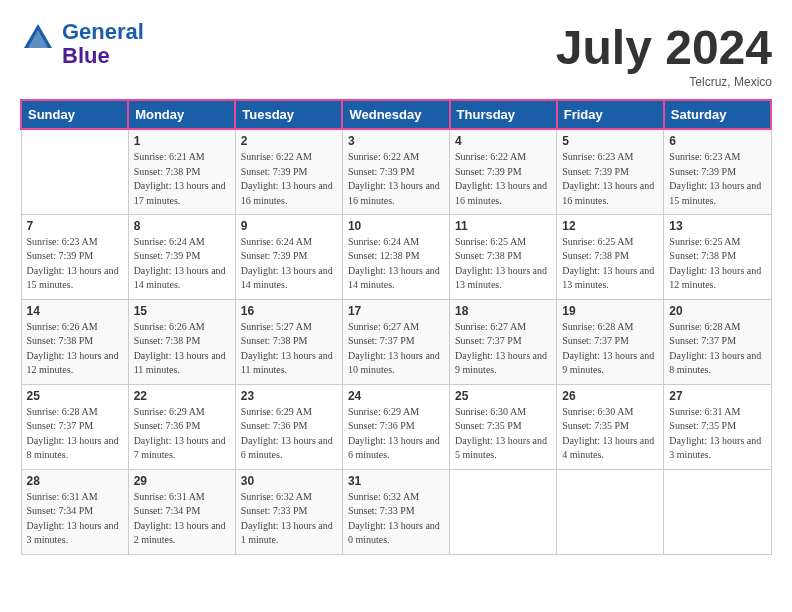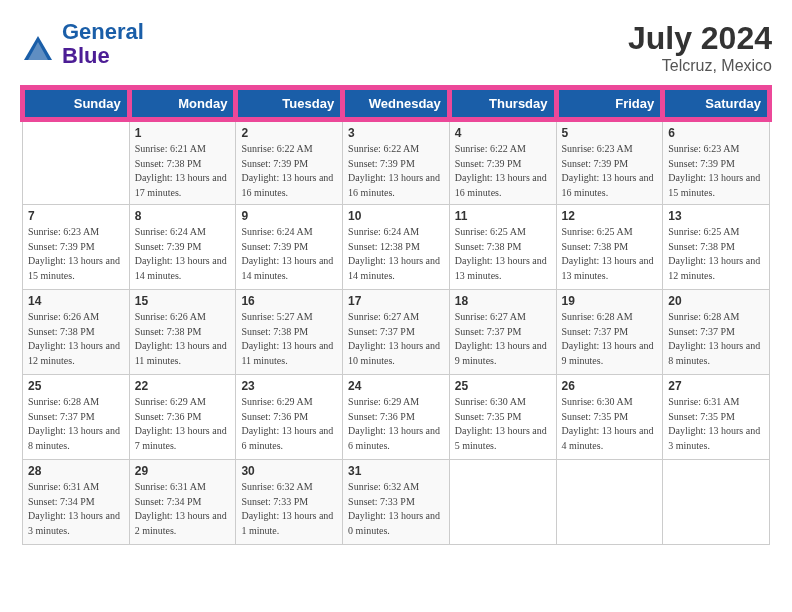--- a/index.html
+++ b/index.html
@@ -11,60 +11,60 @@
       padding: 20px;
     }
     .header {
       display: flex;
       justify-content: space-between;
       align-items: flex-start;
       margin-bottom: 10px;
     }
     .logo {
       display: flex;
-      align-items: flex-end;
+      align-items: flex-start;
       gap: 6px;
     }
     .logo-text {
       font-size: 22px;
       font-weight: bold;
       color: #333;
       line-height: 1.1;
     }
     .logo-text span {
       color: #1a5ea8;
     }
     .logo-icon {
       width: 36px;
       height: 36px;
     }
     .title-block {
       text-align: right;
     }
     .month-year {
-      font-size: 32px;
+      font-size: 48px;
       font-weight: bold;
       color: #333;
     }
     .location {
-      font-size: 16px;
+      font-size: 12px;
       color: #555;
     }
     table {
       width: 100%;
       border-collapse: collapse;
       table-layout: fixed;
     }
     thead tr th {
       background-color: #1a5ea8;
       color: #fff;
-      text-align: right;
+      text-align: left;
       padding: 6px 6px;
       font-size: 13px;
-      border: 5px solid #ec4899;
+      border: 2px solid #ec4899;
     }
     tbody tr td {
       border: 1px solid #ccc;
       vertical-align: top;
       padding: 4px 5px;
       font-size: 10.5px;
       color: #333;
       min-height: 80px;
       height: 85px;
     }

